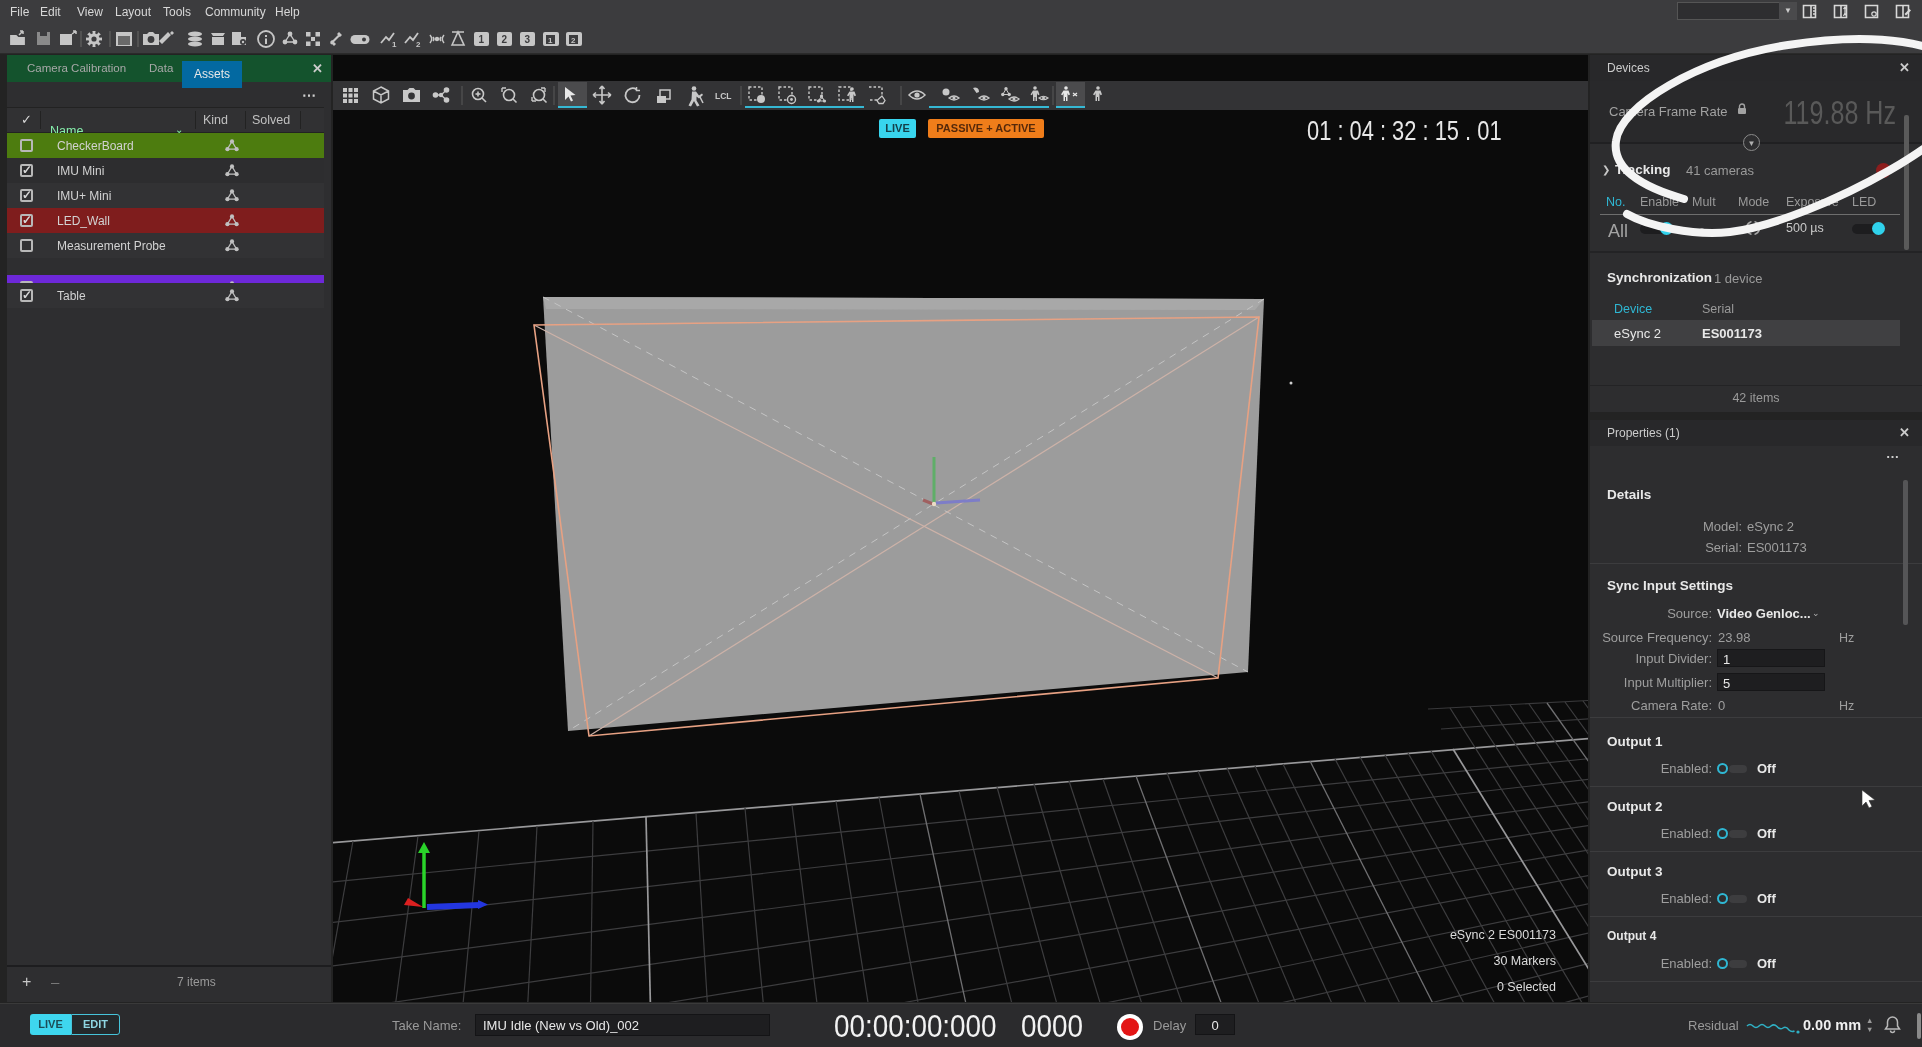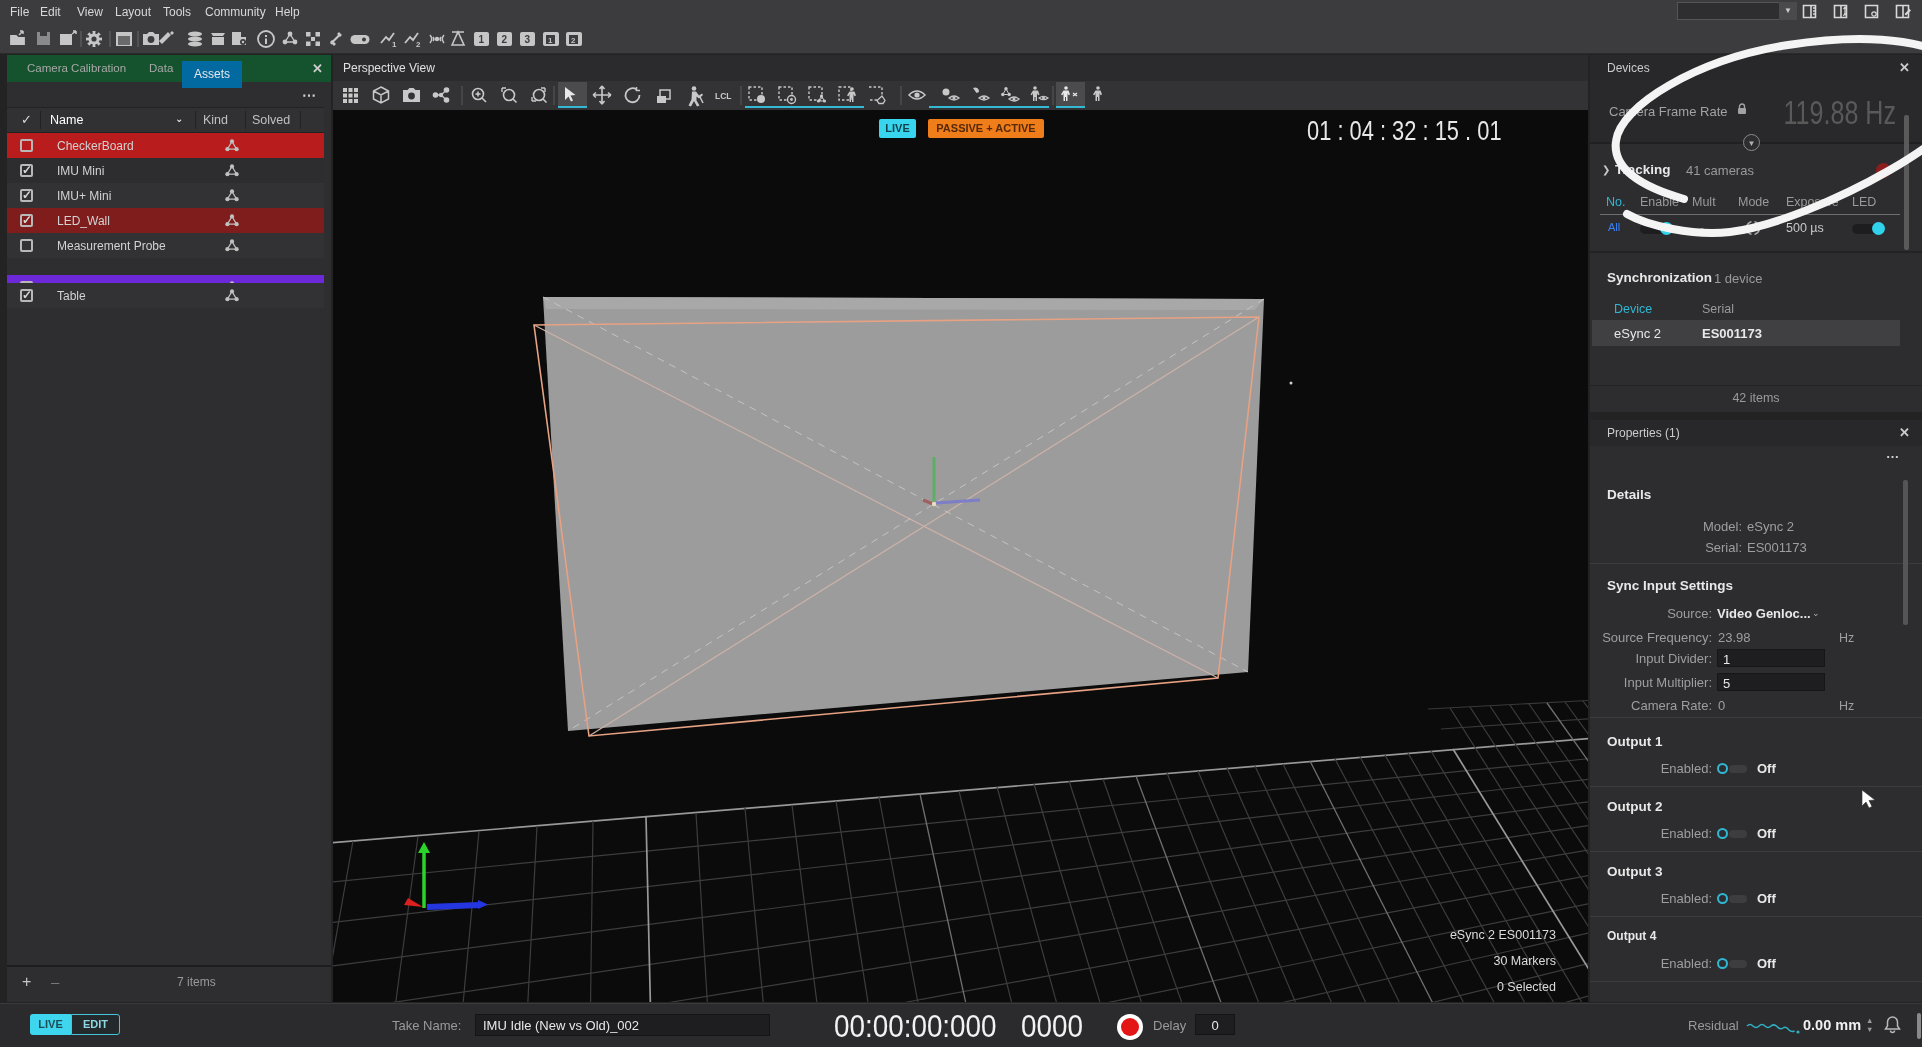--- a/index.html
+++ b/index.html
@@ -35,21 +35,21 @@
   
   #devices { left:1590px; top:55px; width:332px; height:357px; background:#2d2d2f; }
   #props { left:1590px; top:420px; width:332px; height:582px; background:#2d2d2f; }
   .ptitle { position:absolute; left:0; top:0; width:100%; height:26px; background:#28282a; color:#cccccc; font-size:12px; }
   .ptitle span { position:absolute; left:17px; top:6px; }
   .ptitle .pclose, .pclose { position:absolute; left:auto; right:12px; top:5px; color:#cccccc; font-size:13px; font-weight:bold; }
 
   
   #botbar { left:0; top:1003px; width:1922px; height:44px; background:#2b2b2d; border-top:1px solid #3a3a3a; }
 
-  .cyan { color:#ffffff; }
+  .cyan { color:#86efac;margin-top:11px; }
 </style>
 </head>
 <body>
 <div id="root">
   <div class="abs" id="menubar">
     <span class="mi" style="left:10px">File</span>
     <span class="mi" style="left:40px">Edit</span>
     <span class="mi" style="left:77px">View</span>
     <span class="mi" style="left:115px">Layout</span>
     <span class="mi" style="left:163px">Tools</span>
@@ -156,21 +156,21 @@
       <span class="cyan" style="position:absolute;left:43px;top:5px;font-size:12.5px">Name</span>
       <span class="cyan" style="position:absolute;left:168px;top:5px;font-size:10px">⌄</span>
       <span style="position:absolute;left:196px;top:5px;color:#c0c0c0;font-size:12.5px">Kind</span>
       <span style="position:absolute;left:245px;top:5px;color:#c0c0c0;font-size:12.5px">Solved</span>
       <i style="position:absolute;left:33px;top:3px;width:1px;height:18px;background:#222"></i>
       <i style="position:absolute;left:188px;top:3px;width:1px;height:18px;background:#222"></i>
       <i style="position:absolute;left:238px;top:3px;width:1px;height:18px;background:#222"></i>
       <i style="position:absolute;left:293px;top:3px;width:1px;height:18px;background:#222"></i>
     </div>
     <div id="lrows">
-      <div class="lrow" style="top:78px;background:#b91c1c">
+      <div class="lrow" style="top:78px;background:#4d7c0f">
           <span class="cbox"></span>
           <span class="nm">CheckerBoard</span>
           <svg class="kico" style="position:absolute;left:218px;top:6px" width="14" height="13" viewBox="0 0 14 13">
             <g fill="#c0c0c0">
               <circle cx="7" cy="2.4" r="2.1"></circle>
               <circle cx="2.4" cy="10.2" r="2.1"></circle>
               <circle cx="11.6" cy="10.2" r="2.1"></circle>
               <path d="M7 2.4 L2.4 10.2 H11.6 Z" fill="none" stroke="#c0c0c0" stroke-width="1.2"></path>
             </g>
           </svg>
@@ -247,23 +247,20 @@
             </g>
           </svg>
         </div>
     </div>
     <div class="abs" style="left:0;top:910px;width:324px;height:2px;background:#1d1d1f"></div>
     <div class="abs" style="left:15px;top:918px;color:#c8c8c8;font-size:16px">+</div>
     <div class="abs" style="left:44px;top:918px;color:#787878;font-size:15px">–</div>
     <div class="abs" style="left:170px;top:920px;color:#9a9a9a;font-size:12px">7 items</div>
   </div>
   <div class="abs" id="vp">
-    <div class="abs" id="vptitle">
-        <span style="position:absolute;left:10px;top:6px">Perspective View</span>
-      </div>
     <div class="abs" id="vptools">
       <div class="abs" style="left:225px;top:1px;width:29px;height:26px;background:#4b4b4d"></div>
       <div class="abs" style="left:225px;top:25px;width:29px;height:2px;background:#35b8d4"></div>
       <div class="abs" style="left:412px;top:25px;width:119px;height:2px;background:#35b8d4"></div>
       <div class="abs" style="left:596px;top:25px;width:120px;height:2px;background:#35b8d4"></div>
       <div class="abs" style="left:723px;top:1px;width:29px;height:26px;background:#4b4b4d"></div>
       <div class="abs" style="left:723px;top:25px;width:29px;height:2px;background:#35b8d4"></div>
       <svg width="780" height="29" viewBox="0 0 780 29" style="position:absolute;left:8px;top:0" fill="#c8c8c8">
         <g transform="translate(2,7)">
             <rect x="0" y="0" width="4" height="4"></rect>
@@ -524,21 +521,21 @@
     <div class="abs" style="left:25px;top:107px;color:#e8e8e8;font-size:13.5px;font-weight:bold">Tracking</div>
     <div class="abs" style="left:96px;top:108px;color:#9a9a9a;font-size:13px">41 cameras</div>
     <div class="abs" style="left:286px;top:108px;width:15px;height:15px;border-radius:50%;background:#8c1d1d"></div>
     <div class="abs" style="left:16px;top:140px;color:#2fb7d3;font-size:12.5px">No.</div>
     <div class="abs" style="left:50px;top:140px;color:#9a9a9a;font-size:12.5px">Enable</div>
     <div class="abs" style="left:102px;top:140px;color:#9a9a9a;font-size:12.5px">Mult</div>
     <div class="abs" style="left:148px;top:140px;color:#9a9a9a;font-size:12.5px">Mode</div>
     <div class="abs" style="left:196px;top:140px;color:#9a9a9a;font-size:12.5px">Exposure</div>
     <div class="abs" style="left:262px;top:140px;color:#9a9a9a;font-size:12.5px">LED</div>
     <div class="abs" style="left:10px;top:159px;width:300px;height:1px;background:#6e6e6e"></div>
-    <div class="abs" style="left:18px;top:166px;color:#3b82f6;font-size:11px">All</div>
+    <div class="abs" style="left:18px;top:166px;color:#a3a3a3;font-size:18px">All</div>
     <div class="abs" style="left:50px;top:169px;width:32px;height:10px;background:#1d1d1f;border-radius:5px"></div>
     <div class="abs" style="left:70px;top:167px;width:13px;height:13px;background:#30d2ec;border-radius:50%"></div>
     <div class="abs" style="left:110px;top:166px;color:#8a8a8a;font-size:12px">-</div>
     <svg class="abs" style="left:155px;top:165px" width="16" height="16" viewBox="0 0 16 16">
         <circle cx="8" cy="8" r="6.5" fill="none" stroke="#a8a8a8" stroke-width="1.6"></circle>
         <g fill="#2d2d2f">
           <rect x="6.5" y="-1" width="3" height="4"></rect>
           <rect x="6.5" y="13" width="3" height="4"></rect>
           <rect x="-1" y="6.5" width="4" height="3"></rect>
           <rect x="13" y="6.5" width="4" height="3"></rect>

